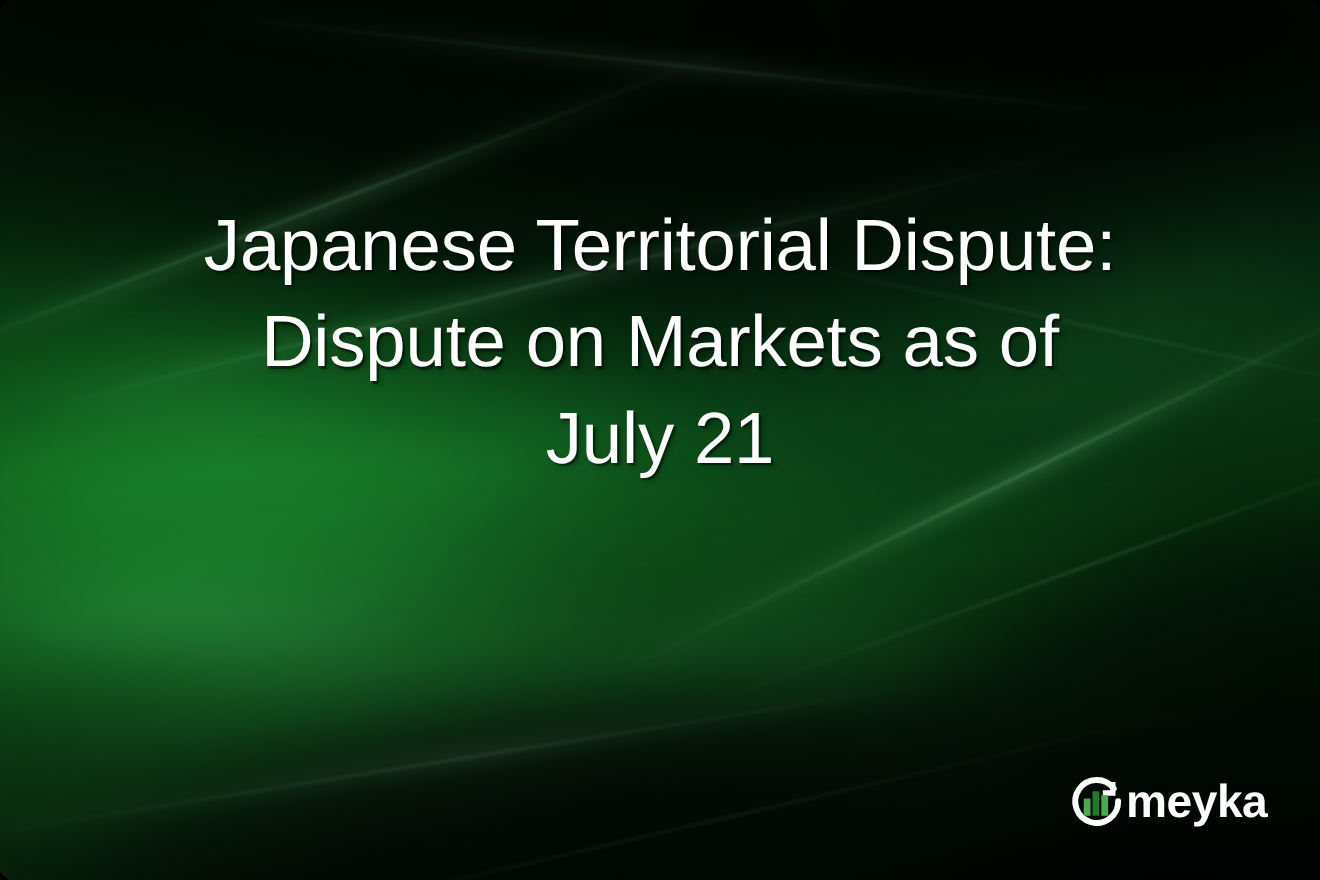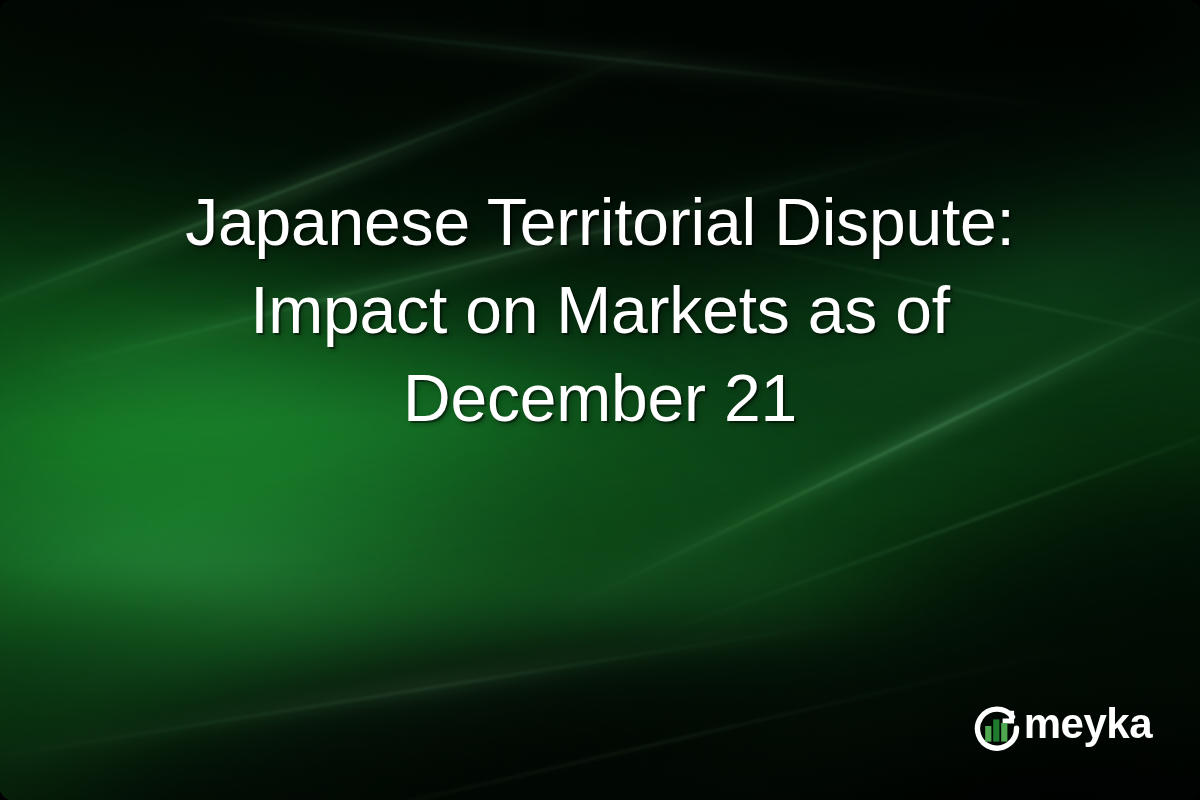--- a/index.html
+++ b/index.html
@@ -114,21 +114,21 @@
       2px 2px 0 rgba(0,0,0,0.38),
       3px 3px 5px rgba(0,0,0,0.30);
   }
 
   
   .logo {
     position: absolute;
     right: 42px;
     bottom: 46px;
     display: flex;
-    align-items: flex-start;
+    align-items: center;
     gap: 6px;
     z-index: 6;
   }
 
   .logo-mark {
     width: 52px;
     height: 52px;
     display: block;
     flex: 0 0 auto;
   }
@@ -207,22 +207,22 @@
 
     <div class="streak" style="left:240px; top:740px; width:860px; transform: rotate(-13deg); opacity:0.45;"></div>
 
     <div class="streak" style="left:700px; top:300px; width:620px; transform: rotate(12deg); opacity:0.26;"></div>
 
     <div class="bg-vignette"></div>
   </div>
 
   <div class="title-block">
     <span class="title-line">Japanese Territorial Dispute:</span>
-    <span class="title-line">Impact on Markets as of</span>
-    <span class="title-line">December 21</span>
+    <span class="title-line">Dispute on Markets as of</span>
+    <span class="title-line">July 21</span>
   </div>
 
   <div class="logo">
     <svg class="logo-mark" viewBox="0 0 52 52">
 
       <path d="M40.5 14.8 A19.5 19.5 0 1 0 44.5 26.3" fill="none" stroke="#ffffff" stroke-width="5.4" stroke-linecap="round"></path>
 
       <path d="M39.6 8.8 L39.6 19.0 L30.6 19.0" fill="none" stroke="#ffffff" stroke-width="5.0" stroke-linecap="butt" stroke-linejoin="miter"></path>
 
       <rect x="13.2" y="24.0" width="6.2" height="15.6" fill="#4fa84f"></rect>

